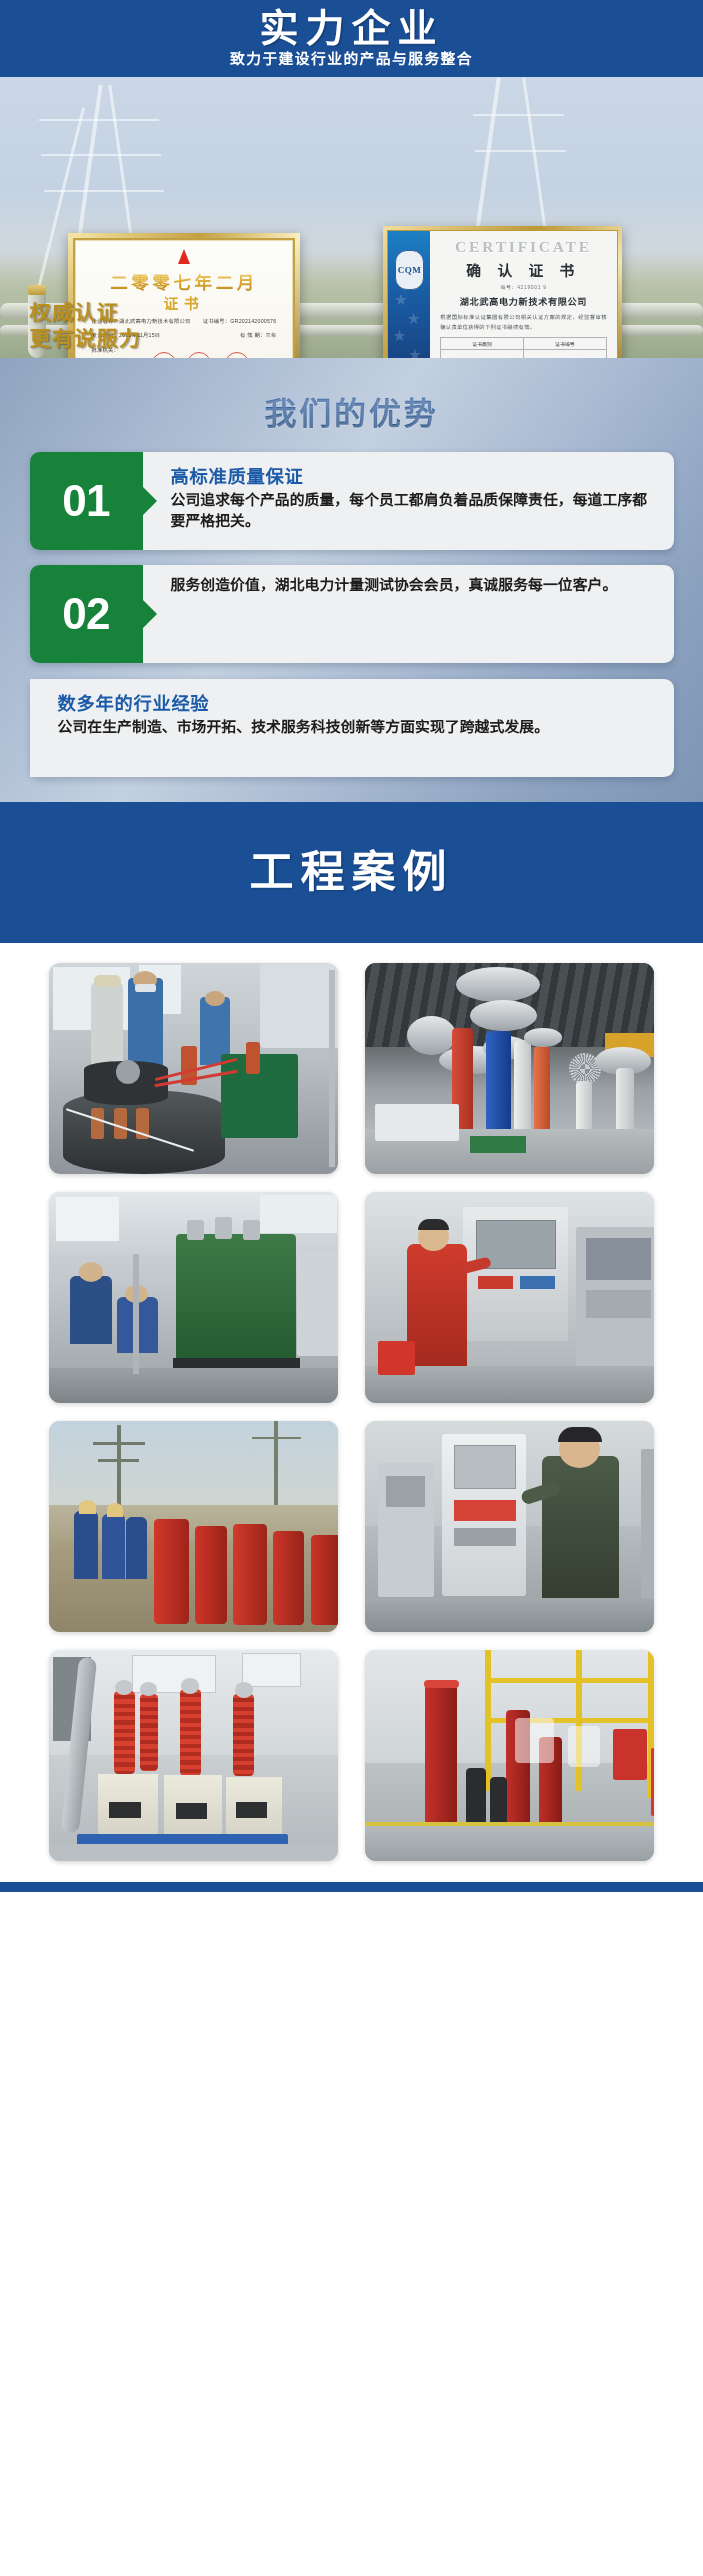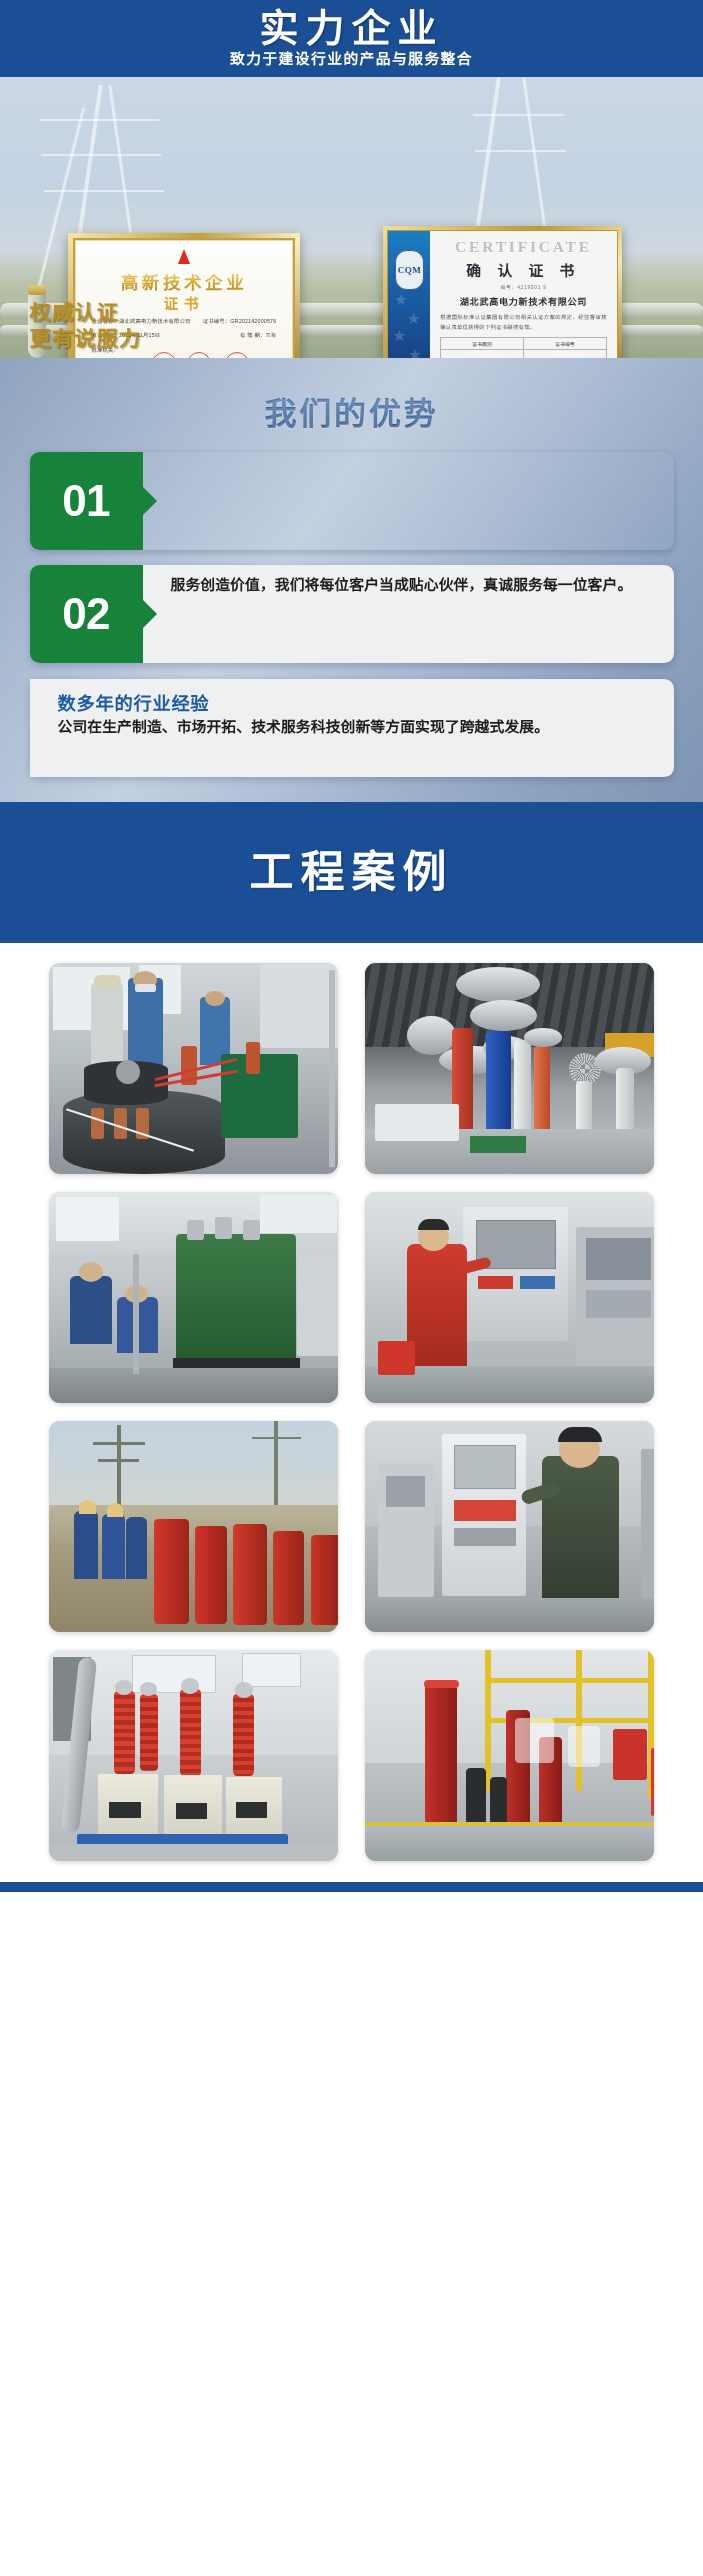--- a/index.html
+++ b/index.html
@@ -399,21 +399,21 @@
       <div class="gold-cap" style="left:211px; top:208px;"></div>
       <div class="gold-cap" style="left:394px; top:208px;"></div>
       <div class="gold-cap" style="left:577px; top:208px;"></div>
     </div>
 
 
 
     <div class="cert cert-4">
       <div class="body">
         <div class="flame"></div>
-        <div class="gt">高新技术企业</div>
+        <div class="gt">二零零七年二月</div>
         <div class="gt2">证书</div>
         <div class="rows">
           <div class="row">
             <span><span>企业名称：</span><span>湖北武高电力新技术有限公司</span></span>
             <span><span>证书编号：</span><span>GR202142000576</span></span>
           </div>
           <div class="row">
             <span><span>发证时间：</span><span>2021年11月15日</span></span>
             <span><span>有 效 期：</span><span>三年</span></span>
           </div>
@@ -464,28 +464,32 @@
 
   <section class="adv">
     <h2 class="adv-title">我们的优势</h2>
 
     <div class="adv-list">
 
       <article class="adv-card">
         <div class="adv-num">
           <span>01</span>
         </div>
+        <div class="adv-text">
+          <div class="adv-h">高标准质量保证</div>
+          <div class="adv-p">公司追求每个产品的质量，每个员工都肩负着品质保障责任，每道工序都要严格把关。</div>
+        </div>
       </article>
 
       <article class="adv-card">
         <div class="adv-num">
           <span>02</span>
         </div>
         <div class="adv-text">
-          <div class="adv-p">服务创造价值，我们将每位客户当成贴心伙伴，真诚服务每一位客户。</div>
+          <div class="adv-p">服务创造价值，湖北电力计量测试协会会员，真诚服务每一位客户。</div>
         </div>
       </article>
 
       <article class="adv-card">
         <div class="adv-text">
           <div class="adv-h">数多年的行业经验</div>
           <div class="adv-p">公司在生产制造、市场开拓、技术服务科技创新等方面实现了跨越式发展。</div>
         </div>
       </article>
 

